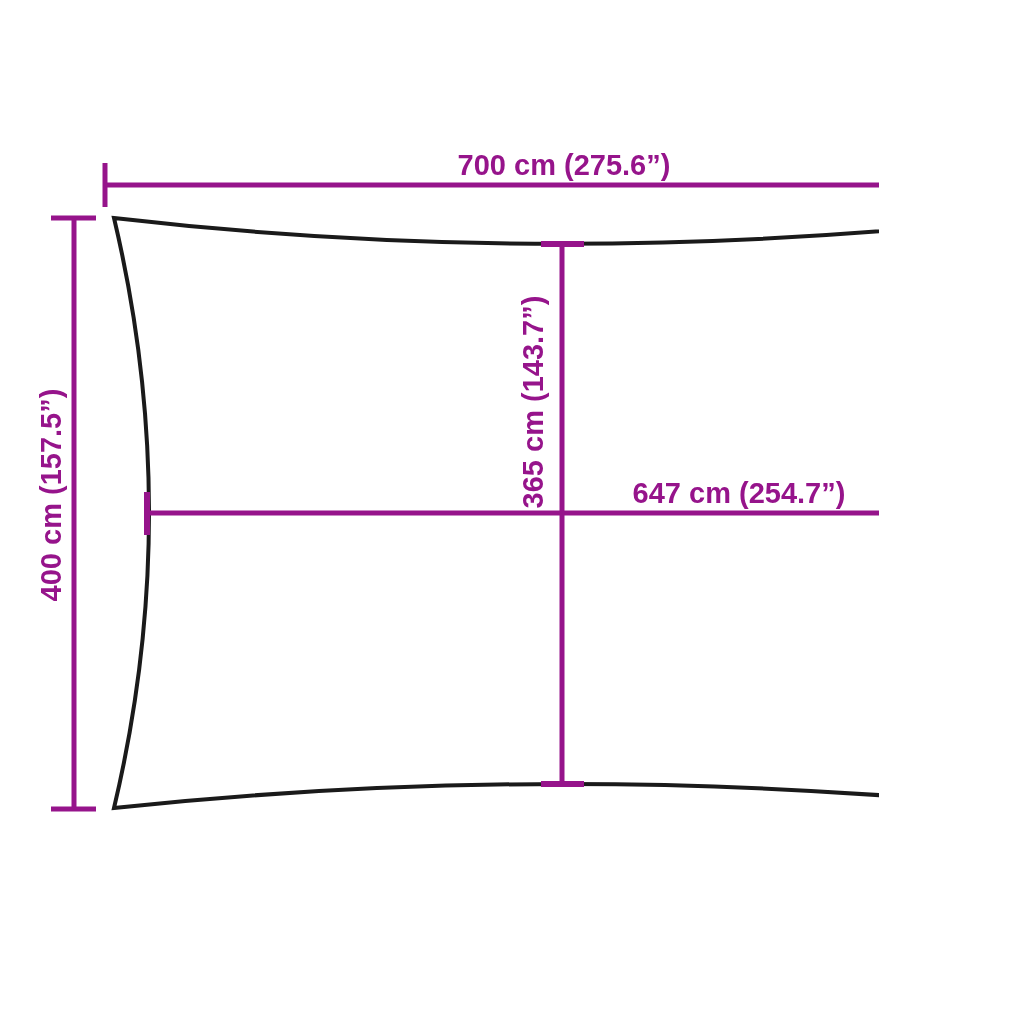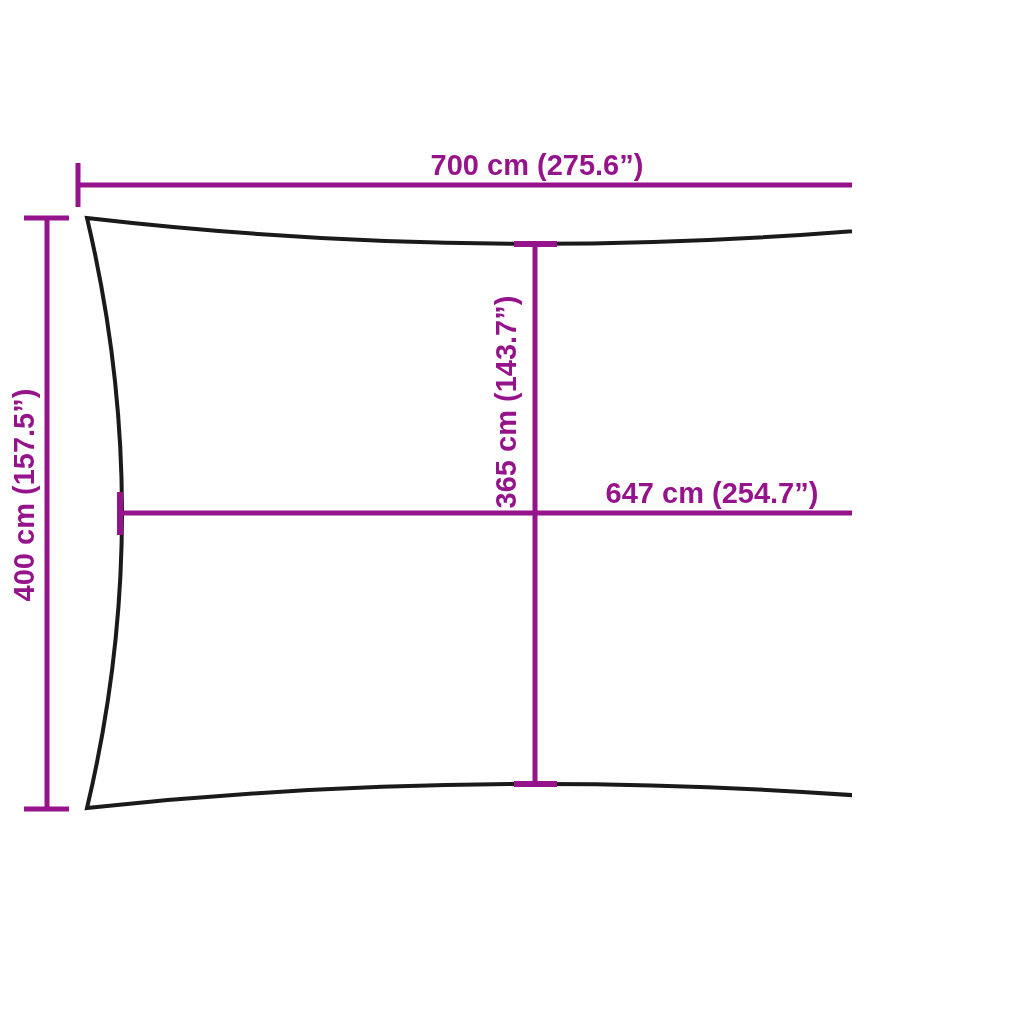--- a/index.html
+++ b/index.html
@@ -6,20 +6,21 @@
     margin: 0;
     padding: 0;
     background: #ffffff;
   }
   .stage {
     position: relative;
     width: 852px;
     height: 1024px;
     background: #ffffff;
     overflow: hidden;
+    padding-left: 27px;
   }
   svg text {
     font-family: "Liberation Sans", sans-serif;
     font-weight: bold;
     font-size: 29px;
   }
   .dim-line { fill: none; }
   .outline  { fill: none; }
 </style>
 </head>

